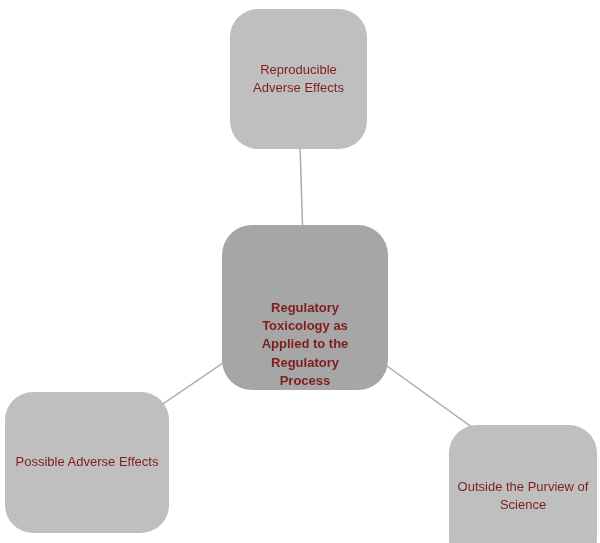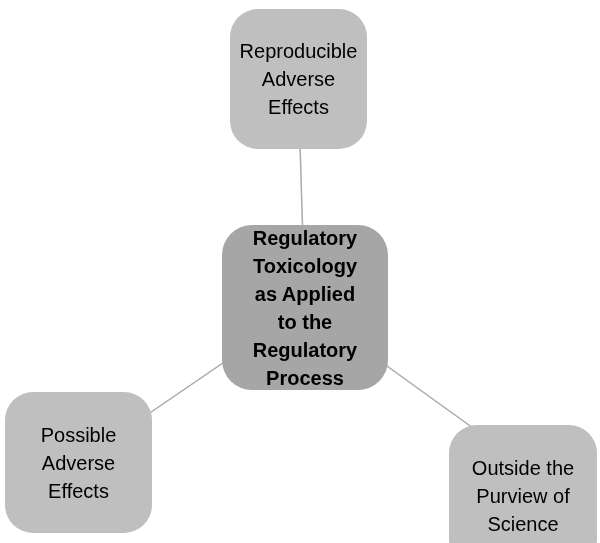--- a/index.html
+++ b/index.html
@@ -26,51 +26,52 @@
     stroke: #ababab;
     stroke-width: 1.5;
   }
   .node {
     position: absolute;
     display: flex;
     align-items: center;
     justify-content: center;
     text-align: center;
     box-sizing: border-box;
-    color: #000000;
-    font-size: 20px;
+    color: #7f1d1d;
+    font-size: 13px;
     line-height: 1.4;
   }
   .node-outer {
     background: #bfbfbf;
     border-radius: 28px;
     padding: 0 8px;
   }
   .node-center {
     background: #a6a6a6;
     border-radius: 30px;
     padding: 0 24px;
     font-weight: bold;
+    align-items: flex-end;
   }
   .node-top {
     left: 230px;
     top: 9px;
     width: 137px;
     height: 140px;
   }
   .node-middle {
     left: 222px;
     top: 225px;
     width: 166px;
     height: 165px;
   }
   .node-bottom-left {
     left: 5px;
     top: 392px;
-    width: 147px;
+    width: 164px;
     height: 141px;
   }
   .node-bottom-right {
     left: 449px;
     top: 393px;
     width: 148px;
     height: 142px;
     margin-top: 32px;
   }
   .node-label {

